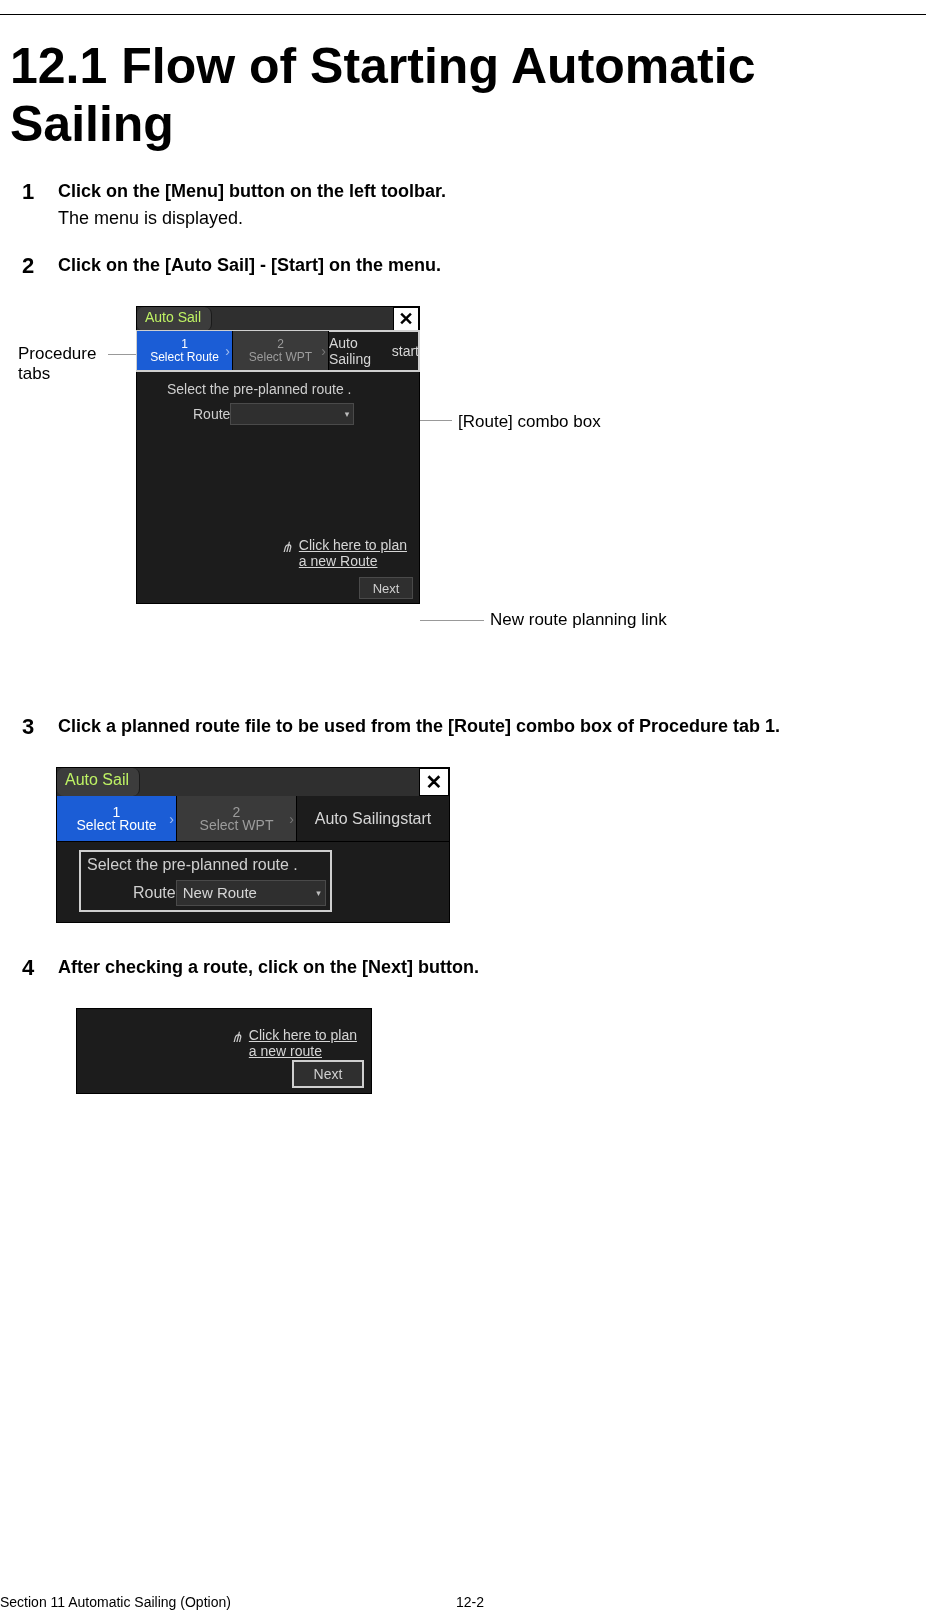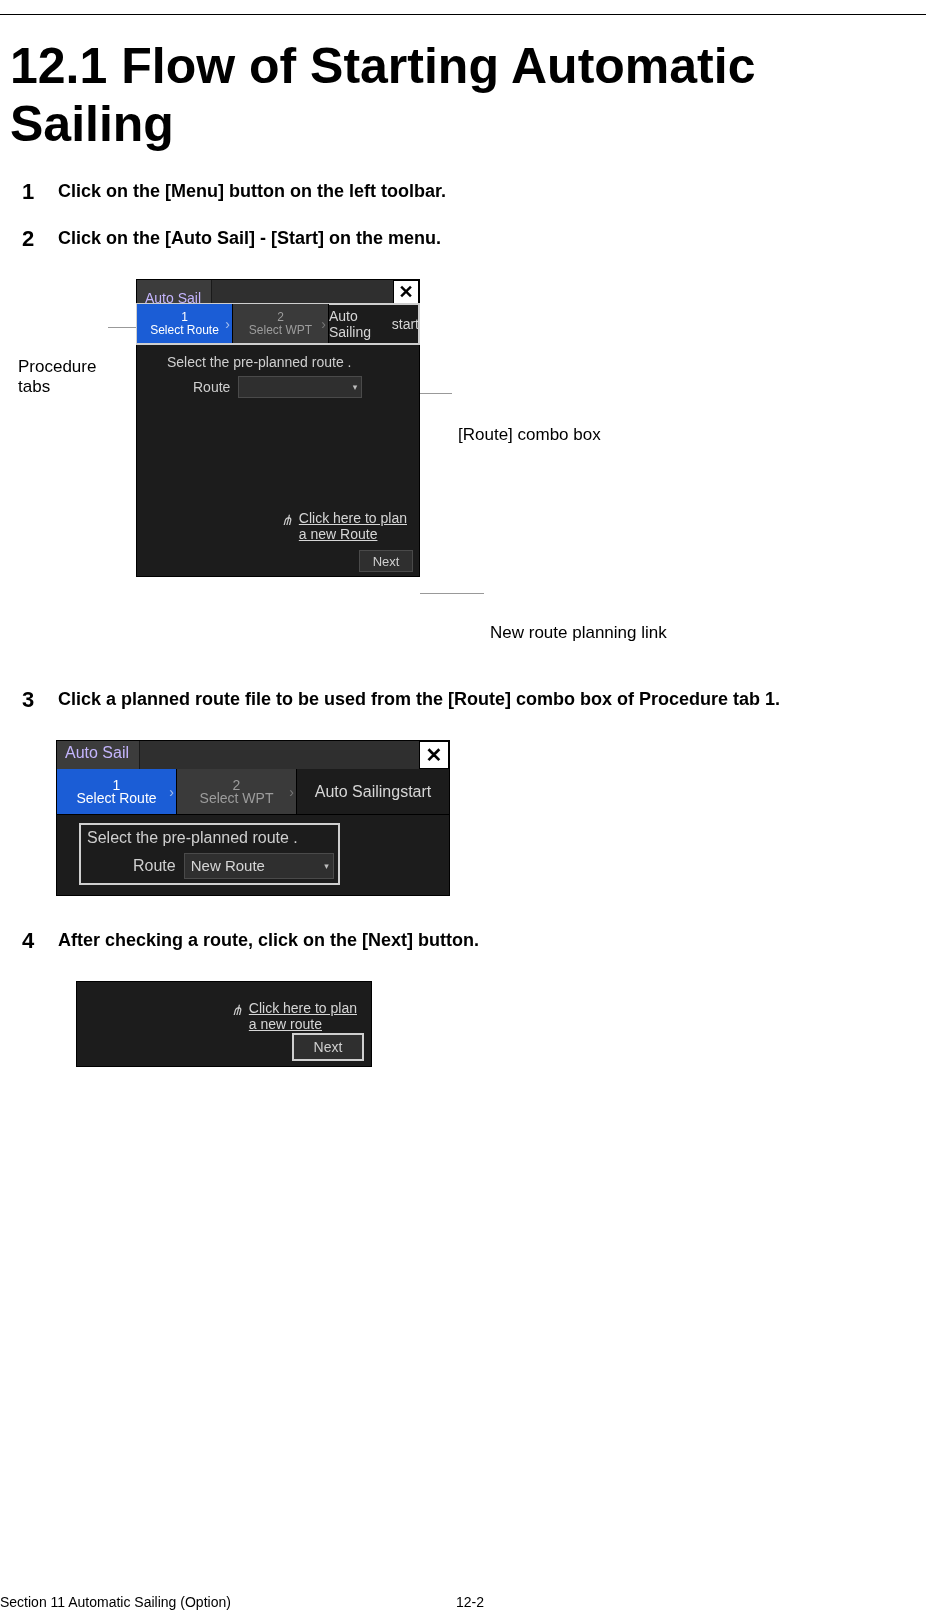--- a/index.html
+++ b/index.html
@@ -50,21 +50,20 @@
 
   
   .fig-wrap {
     position: relative;
     margin: 30px 0 30px 0;
   }
   .annot {
     position: absolute;
     font-size: 17px;
     color: #000;
-    margin-top: 40px;
   }
   .annot-line {
     position: absolute;
     background: #999;
     height: 1px;
   }
 
   
   .dlg {
     background: #1c1c1c;
@@ -74,24 +73,25 @@
     border: 1px solid #000;
   }
   .dlg-titlebar {
     display: flex;
     align-items: stretch;
     background: #2f2f2f;
     height: 24px;
   }
   .dlg-title {
     flex: 0 0 auto;
-    padding: 10px 10px 0 8px;
+    padding: 2px 10px 0 8px;
     background: #3c3c3c;
     border-right: 1px solid #1a1a1a;
-    color: #c4b5fd;
+    color: #bef264;
+    border-radius: 7px;
   }
   .dlg-title-spacer { flex: 1; }
   .dlg-close {
     width: 26px;
     background: #fff;
     color: #000;
     display: flex;
     align-items: center;
     justify-content: center;
     font-weight: bold;
@@ -155,21 +155,20 @@
   }
   .prompt-line {
     font-size: 14px;
     color: #cfcfcf;
     margin-bottom: 6px;
     padding-left: 18px;
   }
   .route-row {
     display: flex;
     align-items: center;
-    gap: 8px;
     padding-left: 44px;
   }
   .route-label {
     color: #cfcfcf;
     font-size: 14px;
   }
   .combo {
     width: 124px;
     height: 22px;
     background: #2f2f2f;
@@ -257,20 +256,21 @@
 
 <div class="content">
   <div class="page-rule"></div>
 
   <h1 class="section-title">12.1   Flow of Starting Automatic Sailing</h1>
 
   <div class="step">
     <div class="step-num">1</div>
     <div class="step-body">
       <div class="step-bold">Click on the [Menu] button on the left toolbar.</div>
+      <div class="step-text">The menu is displayed.</div>
     </div>
   </div>
 
   <div class="step">
     <div class="step-num">2</div>
     <div class="step-body">
       <div class="step-bold">Click on the [Auto Sail] - [Start] on the menu.</div>
     </div>
   </div>
 

